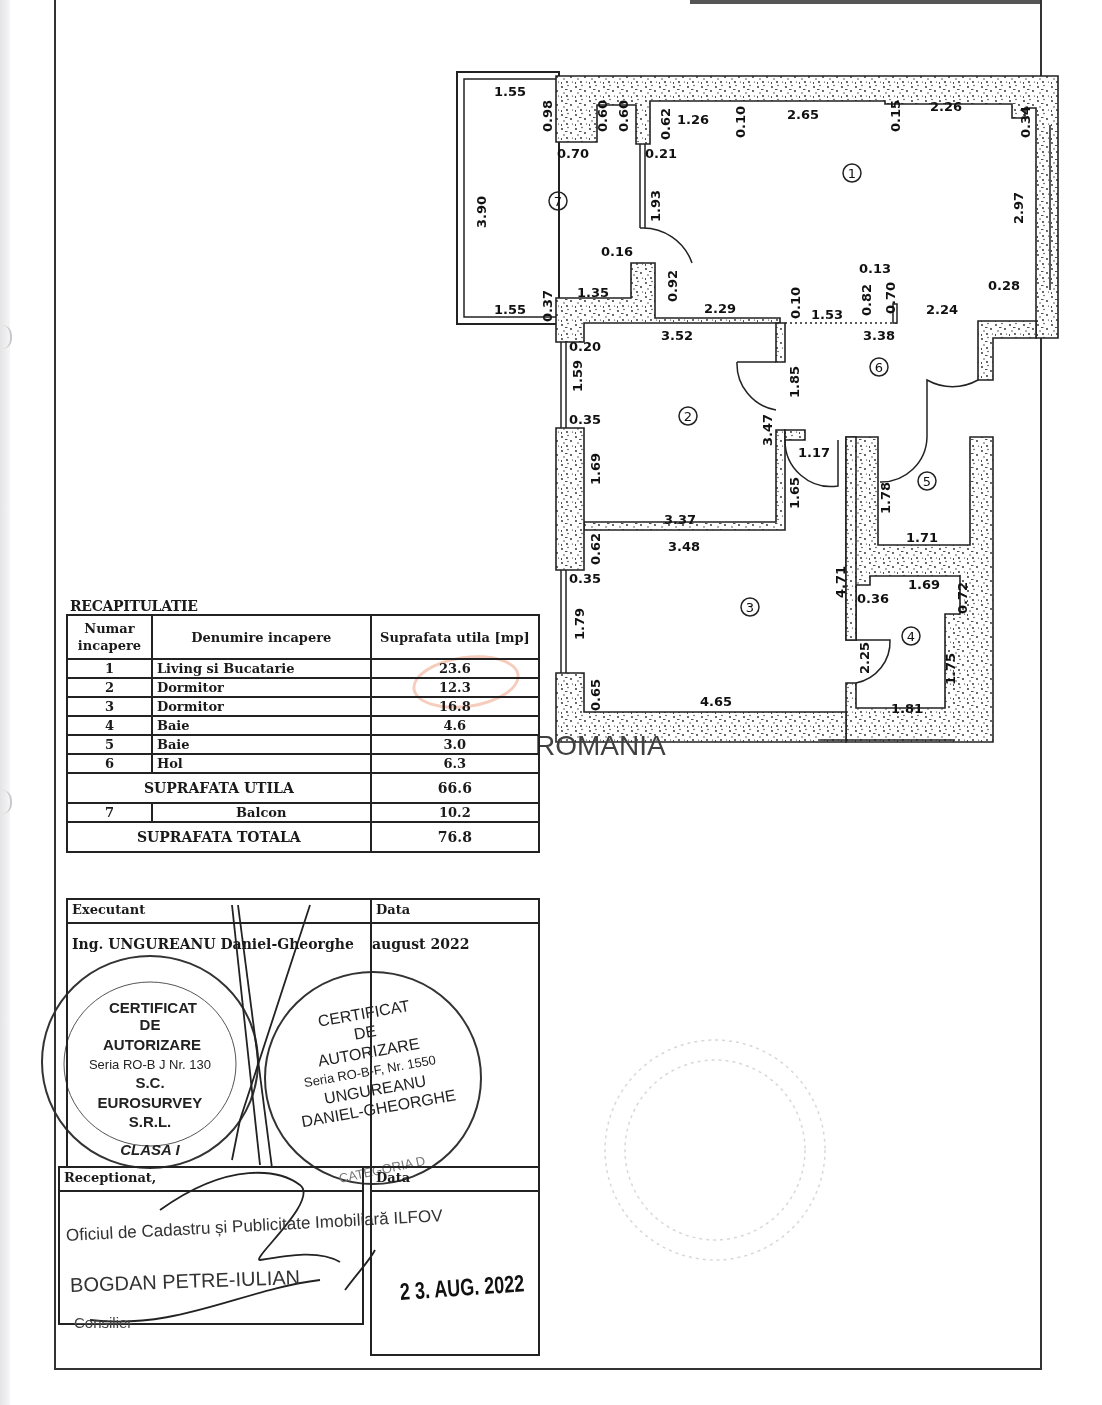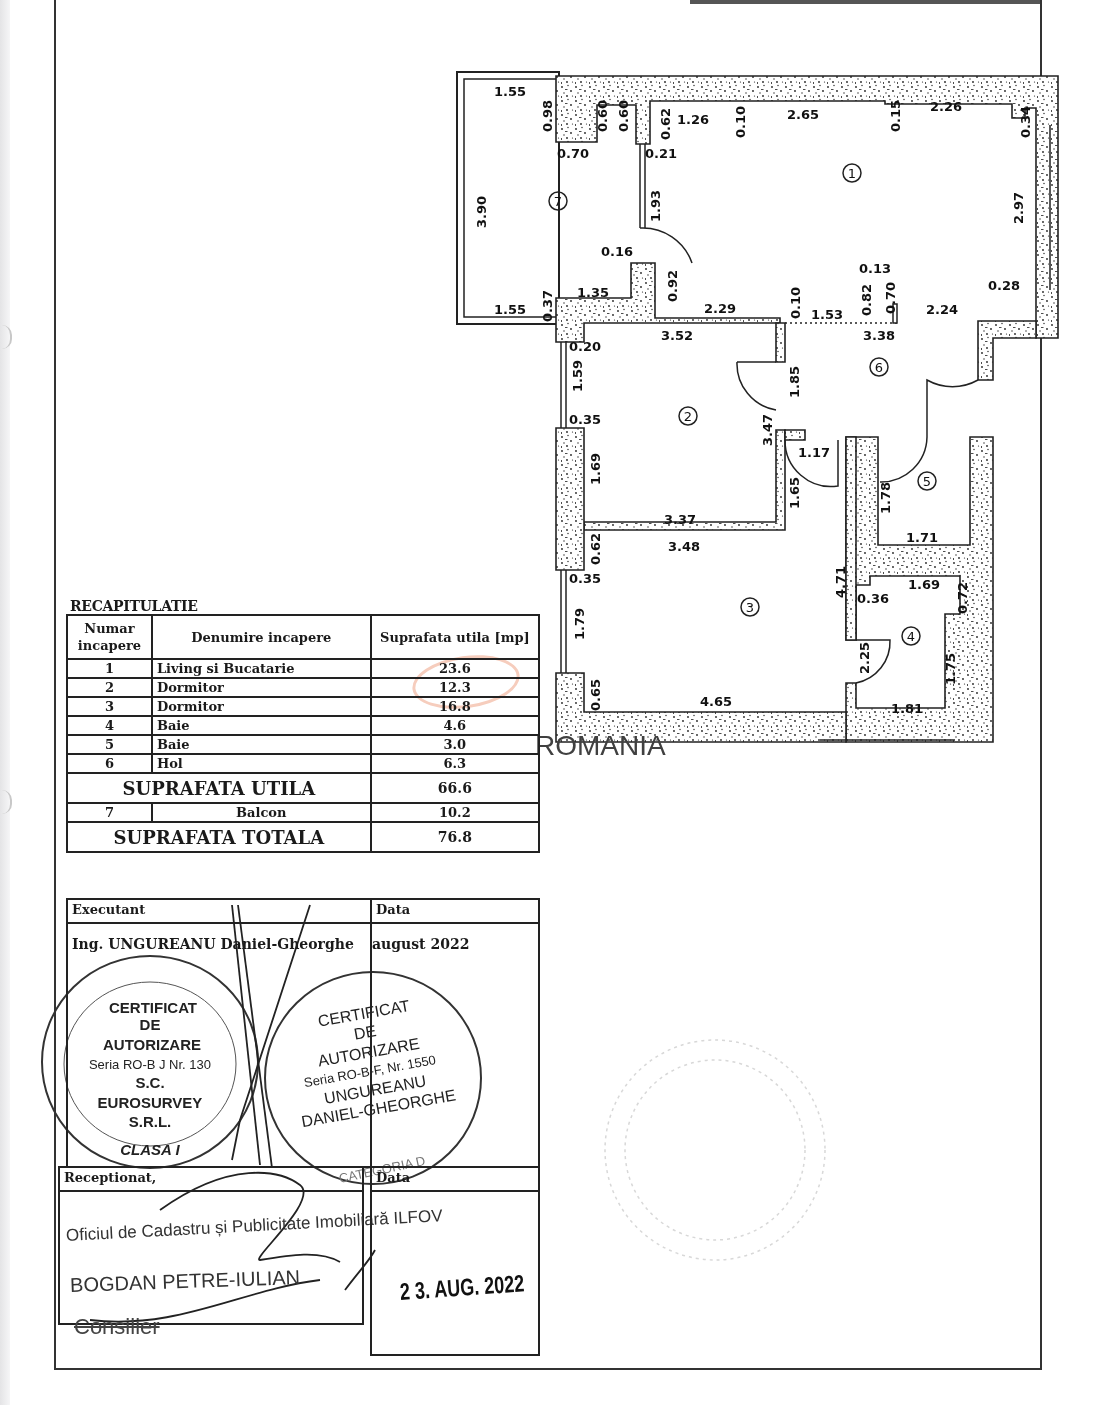--- a/index.html
+++ b/index.html
@@ -16,34 +16,34 @@
   .dim { font-family: "DejaVu Sans", sans-serif; font-weight: bold; font-size: 13px; fill: #111; }
   .lbl { font-family: "DejaVu Sans", sans-serif; font-size: 13px; fill: #111; }
 
   .recap-title { position: absolute; left: 70px; top: 598px; font-weight: bold; font-size: 14px; letter-spacing: -0.3px; }
   table.recap { position: absolute; left: 66px; top: 614px; width: 474px; border-collapse: collapse; font-family: "DejaVu Serif", serif; font-weight: bold; font-size: 13px; }
   table.recap td, table.recap th { border: 2px solid #222; padding: 0 4px; line-height: 17px; }
   table.recap th { font-size: 13px; line-height: 17px; padding: 4px; }
   table.recap .c1 { width: 85px; text-align: center; }
   table.recap .c2 { width: 220px; text-align: left; }
   table.recap .c3 { width: 169px; text-align: center; }
-  table.recap tr.sum td { height: 30px; text-align: center; font-size: 18px; }
+  table.recap tr.sum td { height: 30px; text-align: center; font-size: 14px; }
   table.recap tr.sum td.v { font-size: 14px; }
 
   .block { position: absolute; border: 2px solid #222; font-weight: bold; font-size: 13px; }
   .exec-left { left: 66px; top: 898px; width: 306px; height: 270px; }
   .exec-right { left: 370px; top: 898px; width: 170px; height: 270px; }
   .rec-left { left: 58px; top: 1166px; width: 306px; height: 159px; }
   .rec-right { left: 370px; top: 1166px; width: 170px; height: 190px; }
   .hdr { position: absolute; left: 0; top: 0; right: 0; height: 24px; border-bottom: 2px solid #222; padding: 2px 4px; }
   .exec-name { position: absolute; left: 4px; top: 36px; font-size: 14px; white-space: nowrap; }
   .exec-date { position: absolute; left: 0; right: 0; top: 36px; text-align: left; font-size: 14px; }
   .office { position: absolute; left: 6px; top: 58px; font-family: "Liberation Sans", sans-serif; font-weight: normal; font-size: 17px; transform: rotate(-3deg); transform-origin: left; white-space: nowrap; color: #333; }
   .person { position: absolute; left: 10px; top: 102px; font-family: "Liberation Sans", sans-serif; font-weight: normal; font-size: 20px; color: #333; white-space: nowrap; transform: rotate(-2deg); }
-  .role { position: absolute; left: 14px; top: 146px; font-family: "Liberation Sans", sans-serif; font-weight: normal; font-size: 22px; color: #444; text-decoration: line-through; }
+  .role { position: absolute; left: 14px; top: 146px; font-family: "Liberation Sans", sans-serif; font-weight: normal; font-size: 15px; color: #444; text-decoration: line-through; }
   .stamp-date { position: absolute; left: 28px; top: 110px; font-family: "Liberation Sans", sans-serif; font-size: 24px; font-weight: bold; transform: rotate(-4deg) scaleX(0.75); transform-origin: left; color: #111; white-space: nowrap; }
 
   .wm-text { position: absolute; left: 535px; top: 730px; font-family: "Liberation Sans", sans-serif; font-size: 28px; color: #404040; letter-spacing: 0px; }
   .wm-oval { position: absolute; left: 412px; top: 656px; width: 108px; height: 52px; border: 3px solid #f6cdbd; border-radius: 50%; transform: rotate(-8deg); }
 </style>
 </head>
 <body>
 
 <div class="page-edge"></div>
 <div class="punch" style="top:325px"></div>

